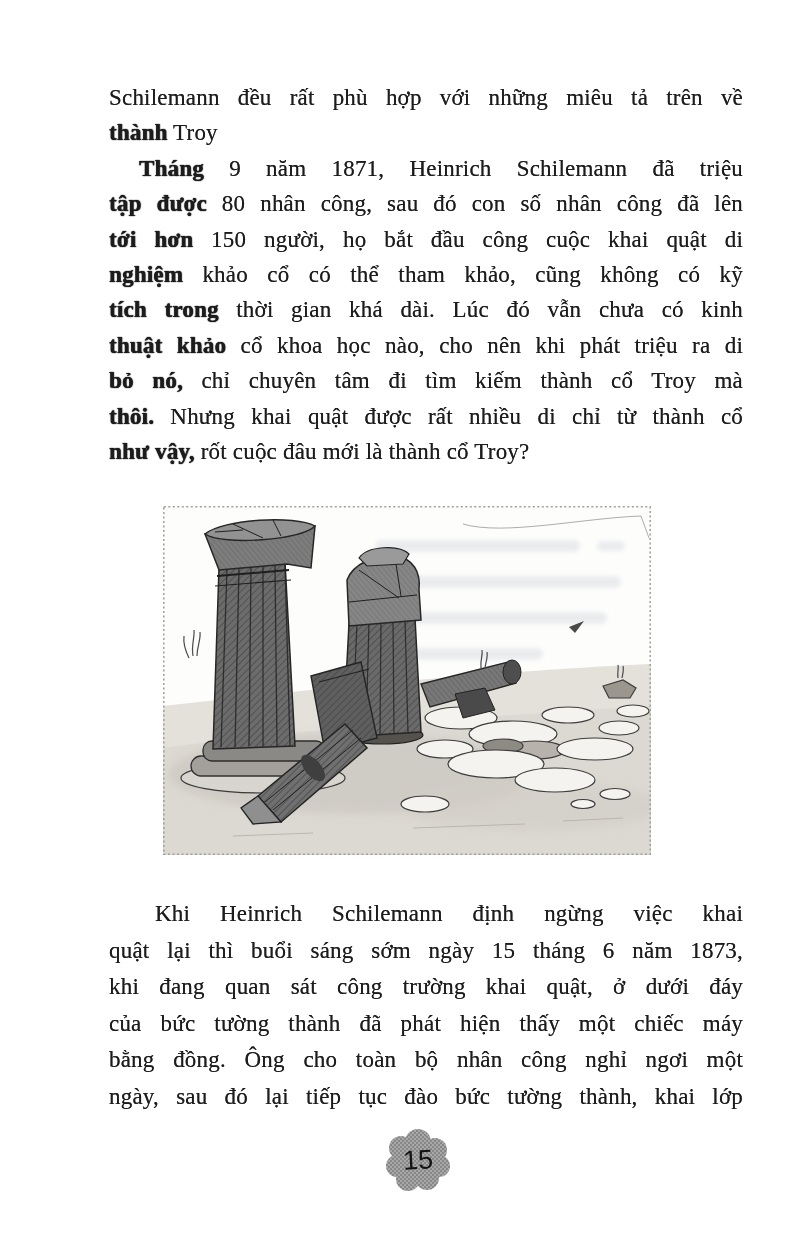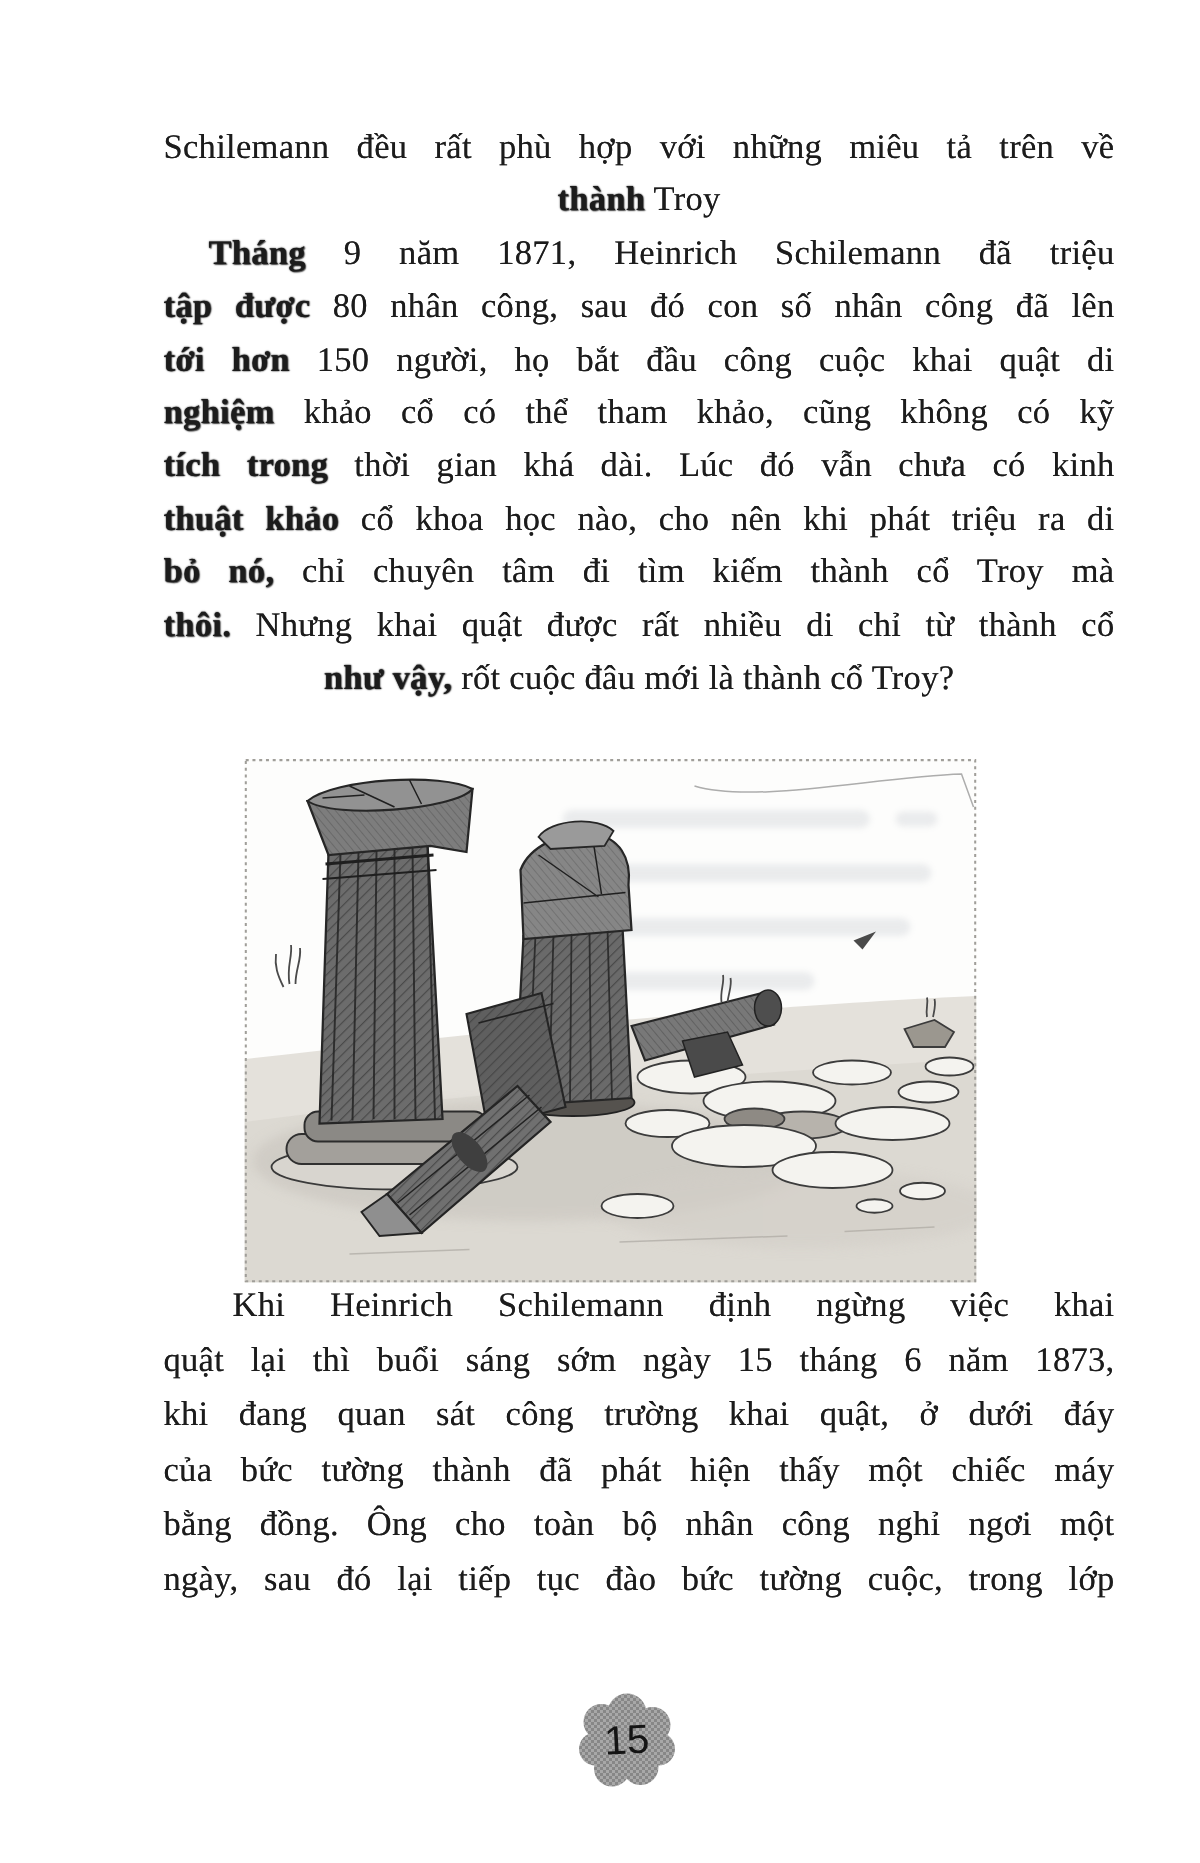--- a/index.html
+++ b/index.html
@@ -7,32 +7,32 @@
     width:800px;height:1242px;
     background:#ffffff;
     font-family:"Liberation Serif","DejaVu Serif",serif;
     color:#1c1c1c;
     position:relative;
     overflow:hidden;
   }
   .page{position:absolute;inset:0;}
   .text-block{position:absolute;left:85px;width:634px;margin-left:24px;}
   #para1{top:80px;}
-  #para2{top:852px;}
+  #para2{top:896px;}
   .line{
     font-size:23px;
     line-height:35.4px;
     height:35.4px;
     overflow:hidden;
     letter-spacing:0.2px;
     text-shadow:0 0 0.4px rgba(20,20,20,0.75);
   }
   #para2 .line{line-height:36.6px;height:36.6px;}
   .just{text-align:justify;text-align-last:justify;}
-  .left{text-align:center;}
+  .left{text-align:left;}
   .indent-sm{text-indent:30px;}
   .indent-lg{text-indent:46px;}
   .lead{display:inline;}
   .smudge{
     font-weight:bold;
     filter:blur(0.35px);
     text-shadow:0 0 1.1px rgba(0,0,0,0.9), 0.6px 0.4px 0.9px rgba(0,0,0,0.65);
   }
   .figure{
     position:absolute;left:163px;top:506px;width:488px;height:349px;
@@ -188,21 +188,21 @@
       <rect x="0.8" y="0.8" width="486.4" height="347.4" fill="none" stroke="#a09e99" stroke-width="1.5" stroke-dasharray="2,2.5"></rect>
     </svg>
   </div>
 
   <div class="text-block" id="para2">
     <div class="line just indent-lg"><span>Khi Heinrich Schilemann định ngừng việc khai</span></div>
     <div class="line just"><span>quật lại thì buổi sáng sớm ngày 15 tháng 6 năm 1873,</span></div>
     <div class="line just"><span>khi đang quan sát công trường khai quật, ở dưới đáy</span></div>
     <div class="line just"><span>của bức tường thành đã phát hiện thấy một chiếc máy</span></div>
     <div class="line just"><span>bằng đồng. Ông cho toàn bộ nhân công nghỉ ngơi một</span></div>
-    <div class="line just"><span>ngày, sau đó lại tiếp tục đào bức tường cuộc, trong lớp</span></div>
+    <div class="line just"><span>ngày, sau đó lại tiếp tục đào bức tường thành, khai lớp</span></div>
   </div>
 
   <div class="badge">
     <svg viewBox="0 0 72 66" xmlns="http://www.w3.org/2000/svg">
       <defs>
         <pattern id="ht" width="4" height="4" patternUnits="userSpaceOnUse">
           <rect width="4" height="4" fill="#a8a8a8"></rect>
           <rect width="2" height="2" fill="#878787"></rect>
           <rect x="2" y="2" width="2" height="2" fill="#878787"></rect>
         </pattern>

